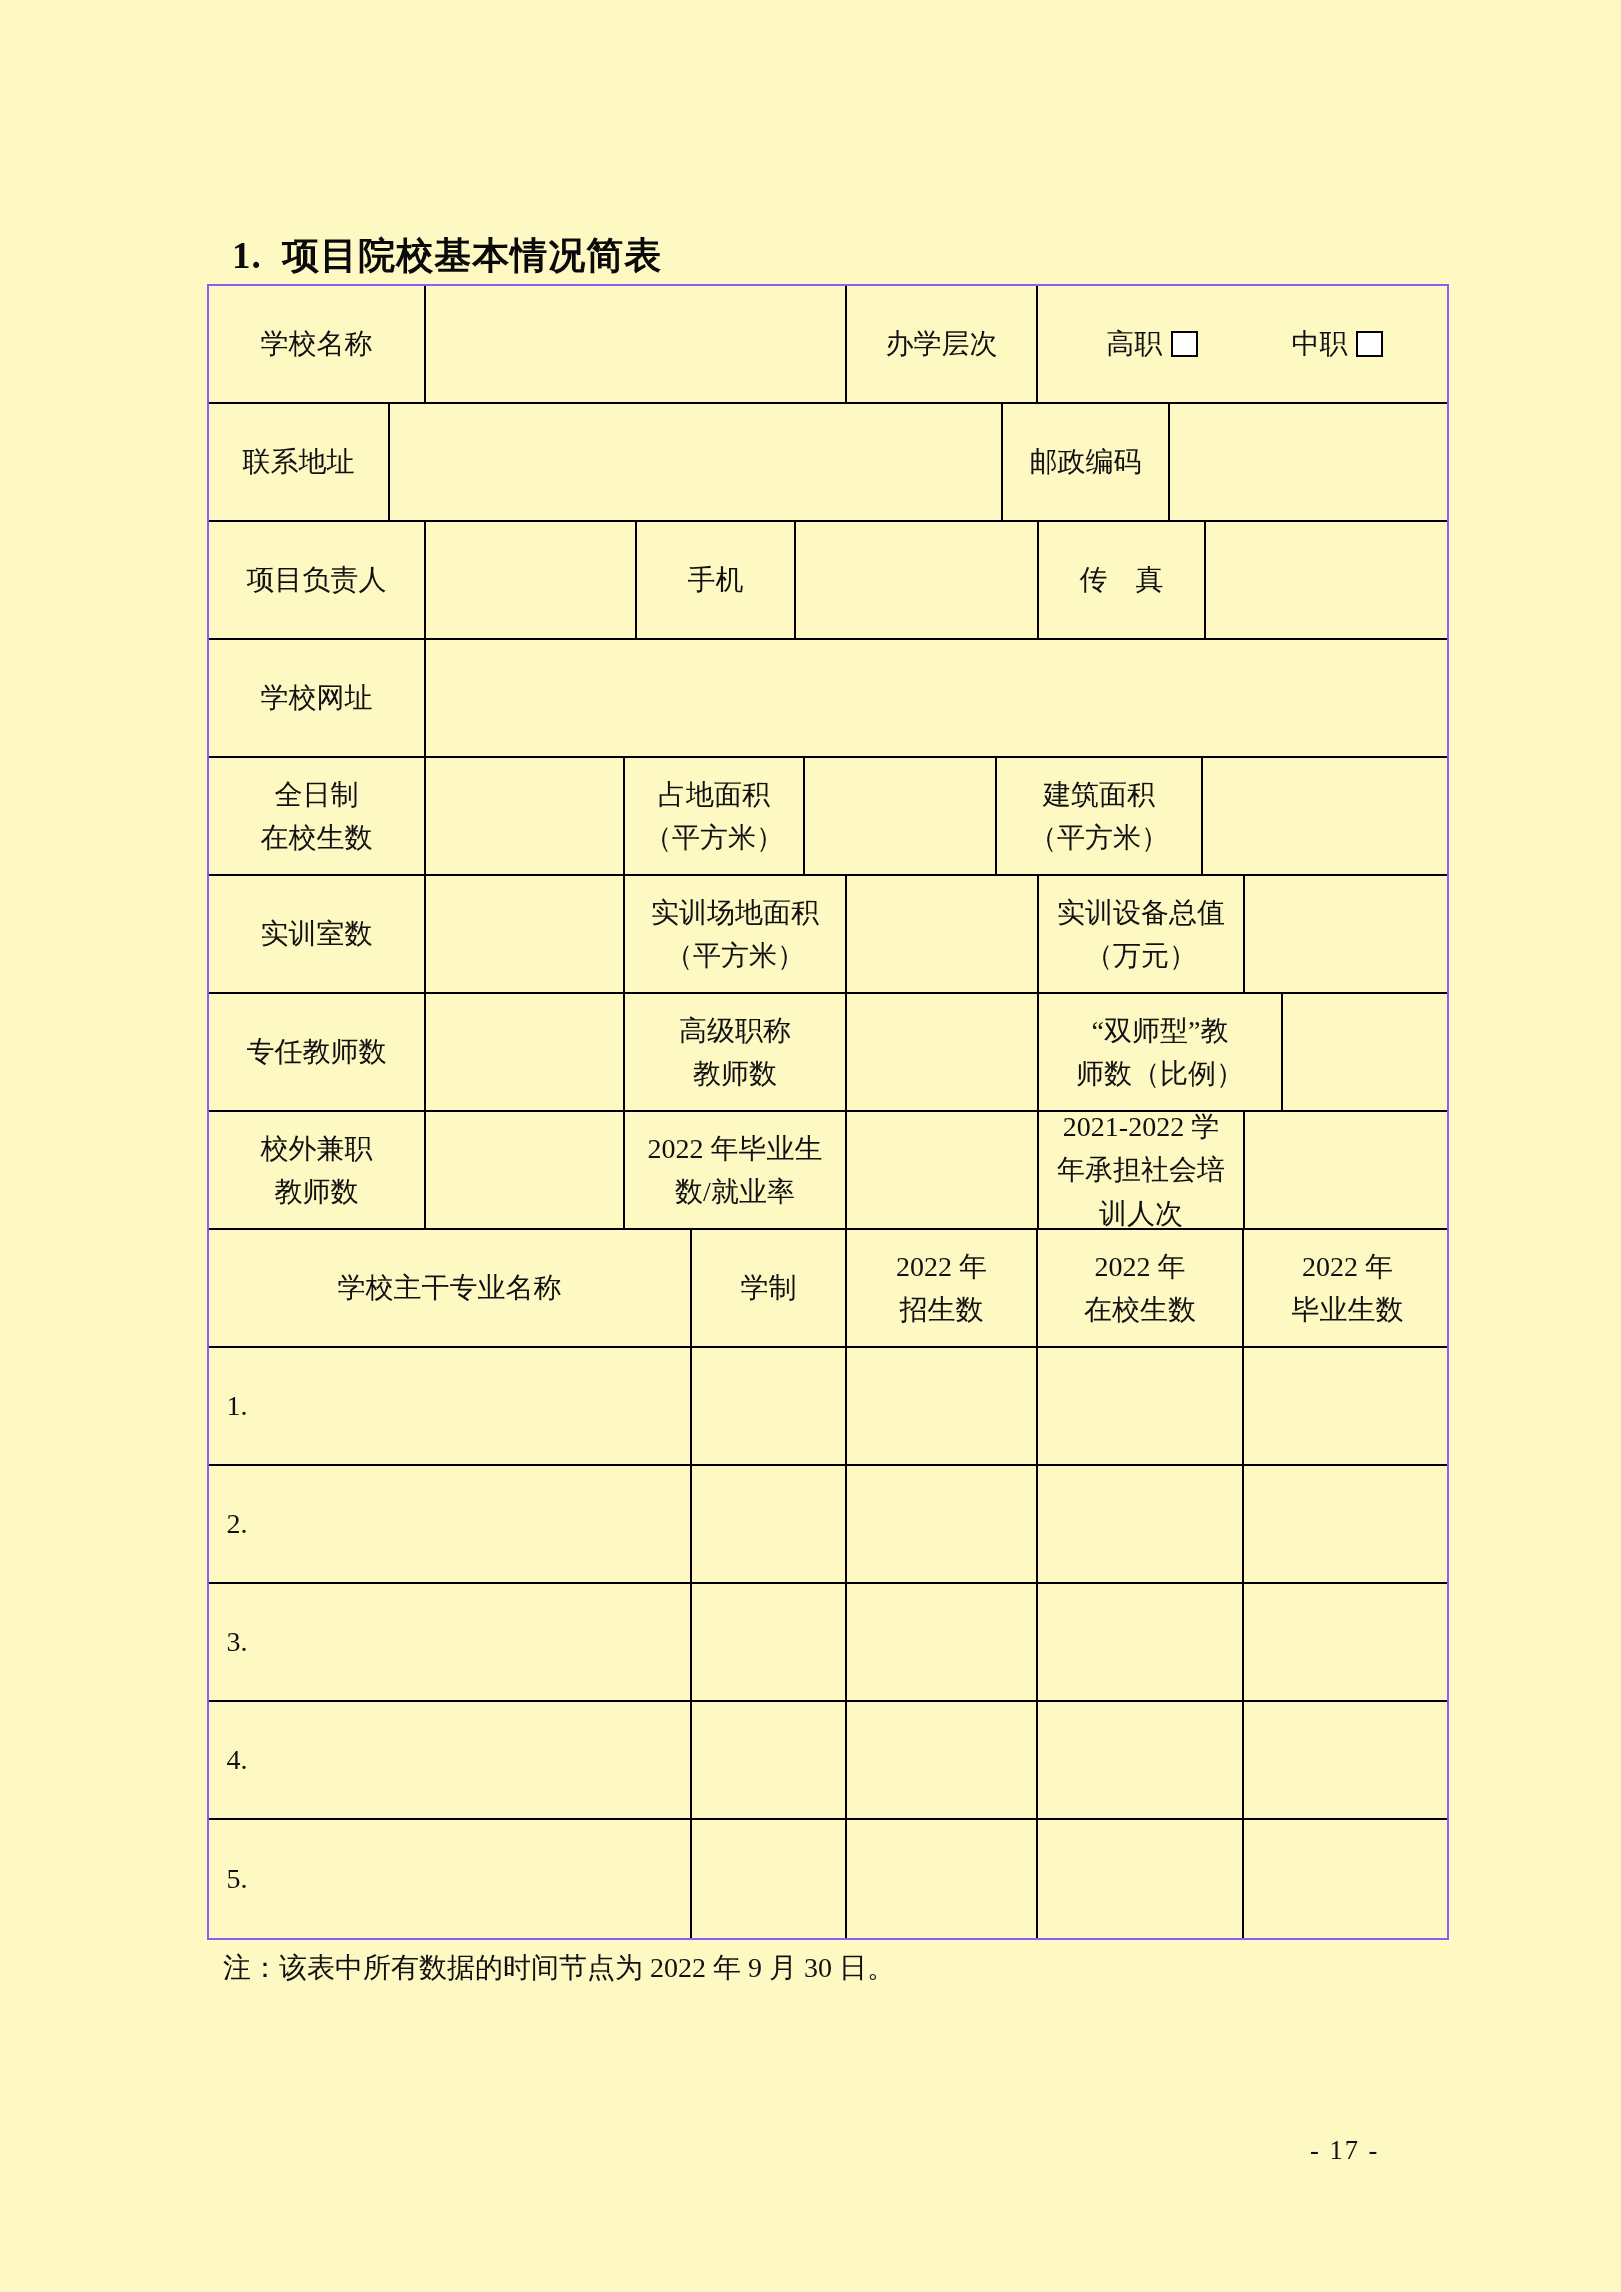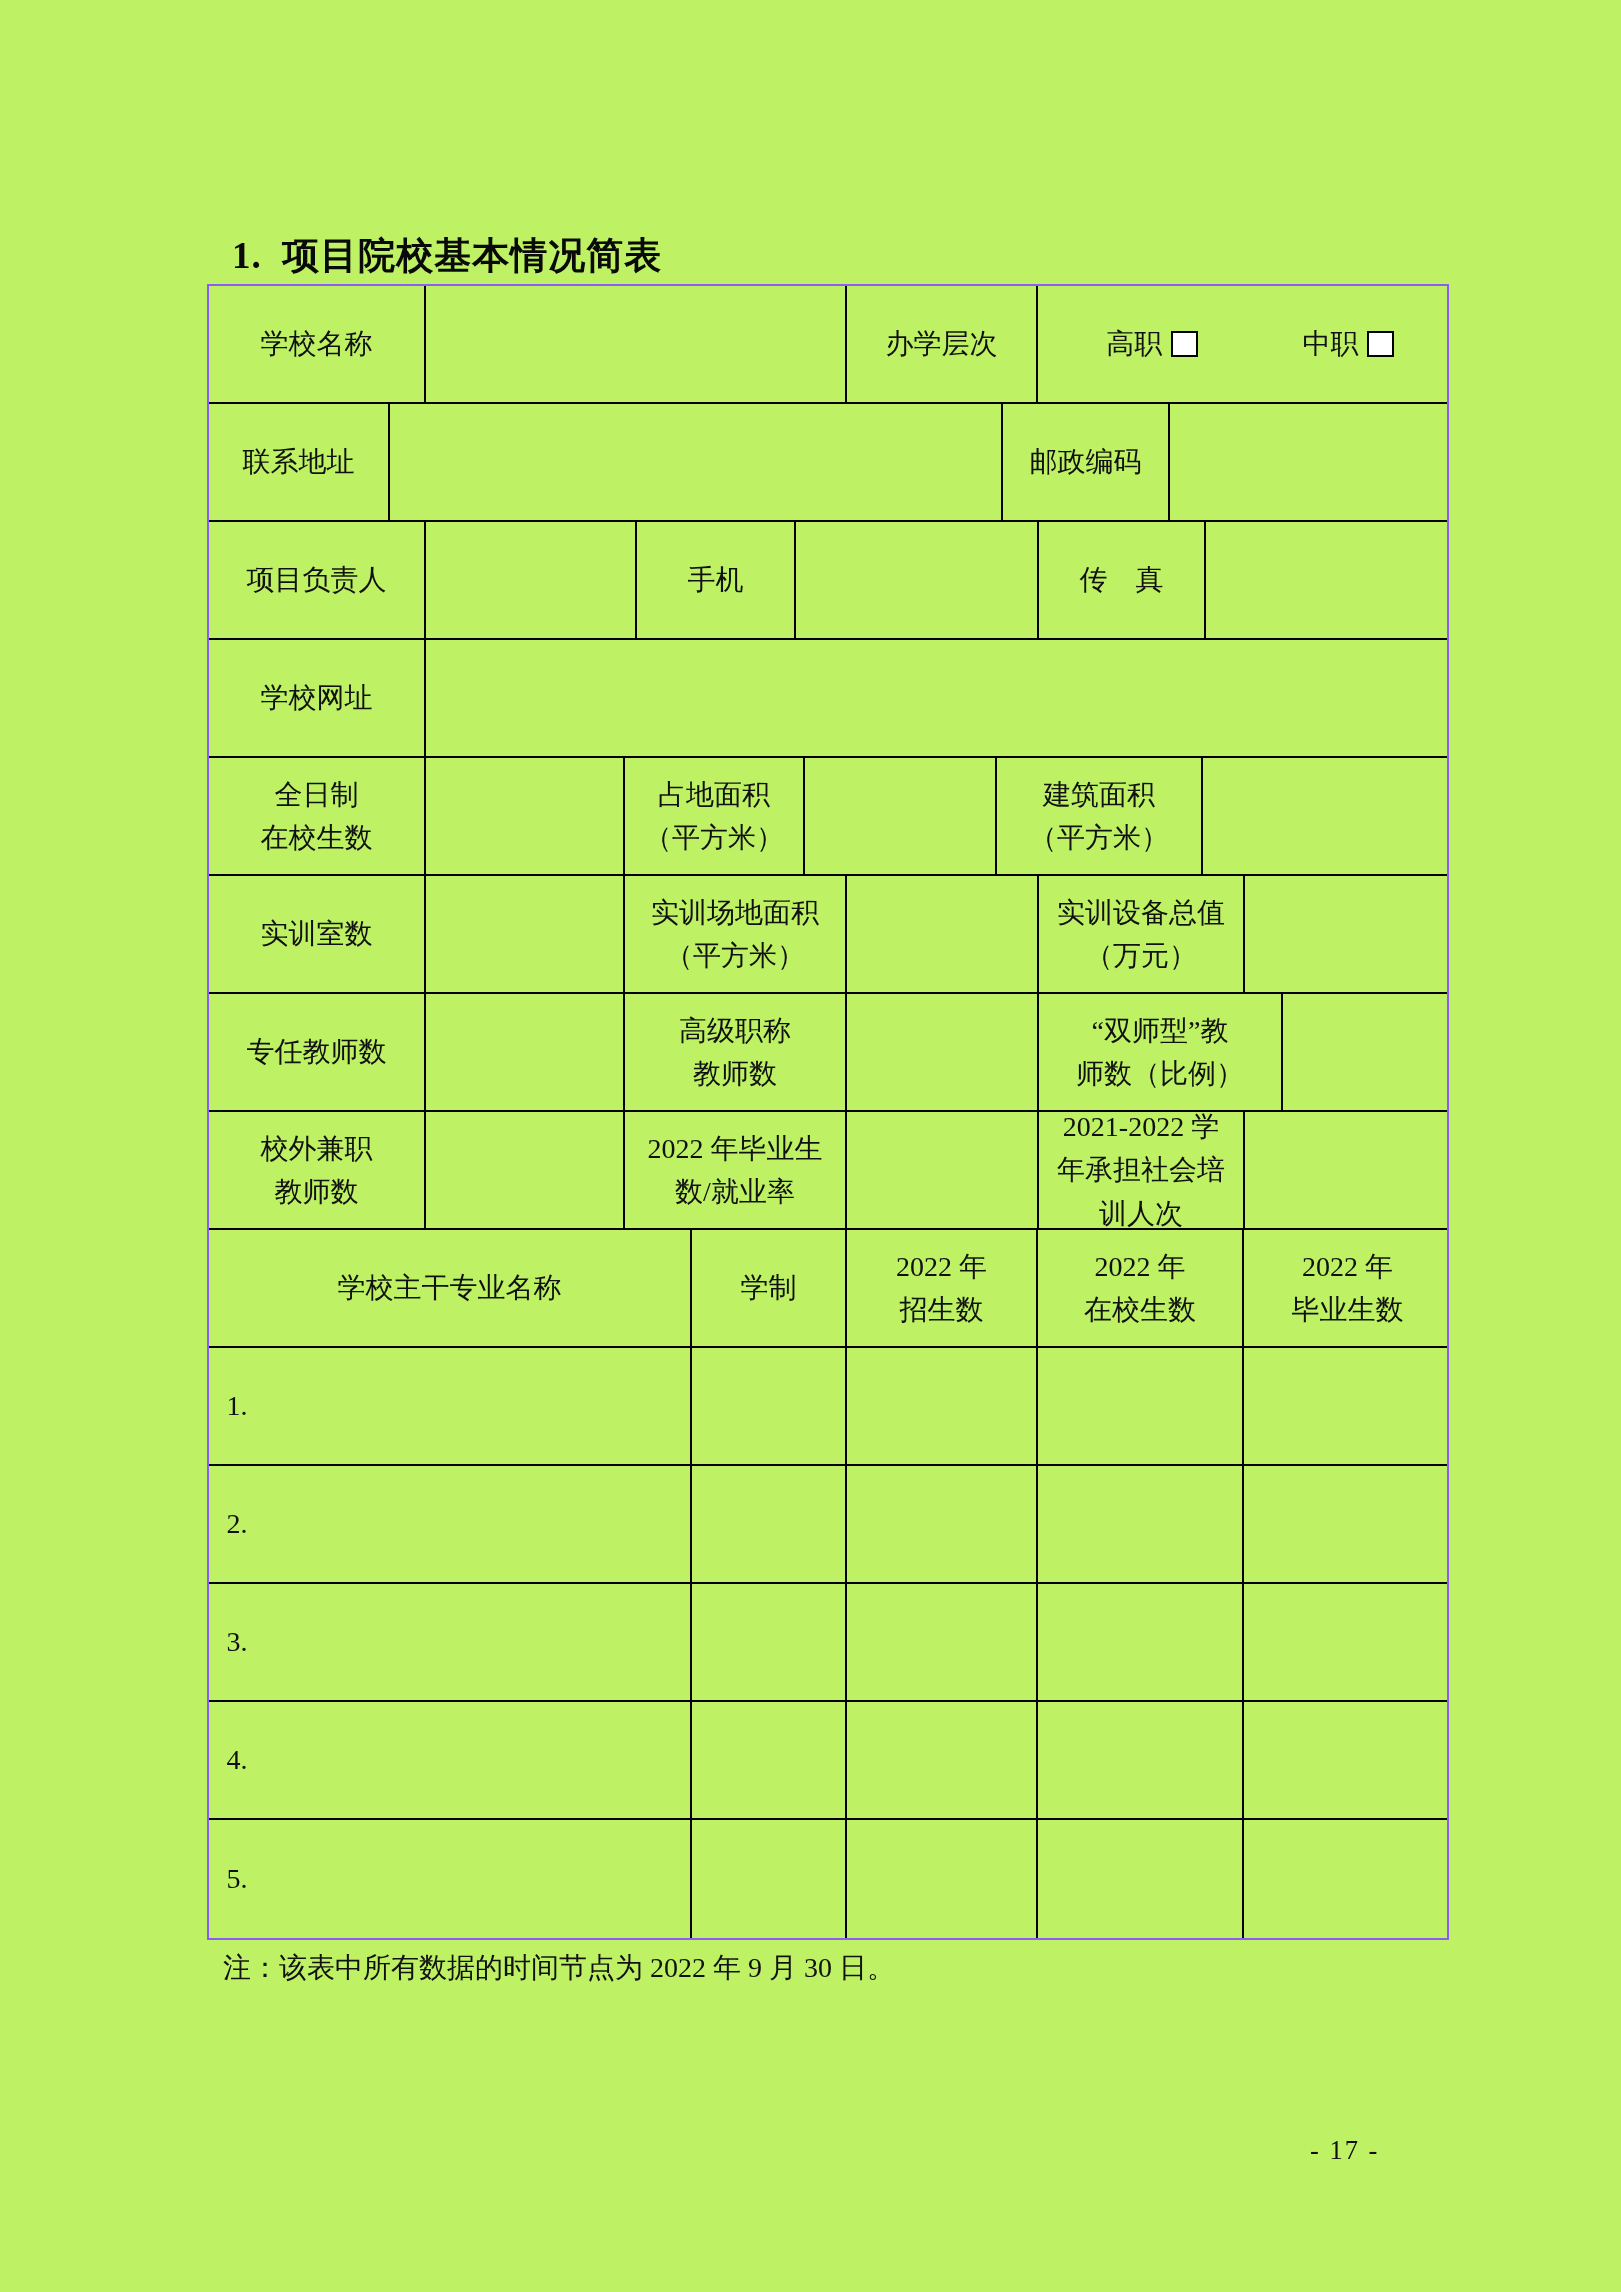--- a/index.html
+++ b/index.html
@@ -1,20 +1,20 @@
 <!DOCTYPE html>
 <html><head>
 <meta charset="utf-8">
 <style>
   * { margin:0; padding:0; box-sizing:border-box; }
   html,body { background:#ffffff; }
   .page {
     position:relative;
     width:1621px; height:2293px;
-    background:#bef264;
+    background:#fef9c3;
     font-family:"Liberation Serif","DejaVu Serif",serif;
     color:#111111;
   }
   .doc-title {
     position:absolute; left:232px; top:231px;
     font-size:37px; font-weight:700; color:#0a0a0a;
     white-space:pre; letter-spacing:1px;
   }
   .form-table {
     position:absolute; left:207px; top:284px;
@@ -28,21 +28,21 @@
     border-right:2px solid #000;
     display:flex; align-items:center; justify-content:center;
     text-align:center;
     font-size:28px; line-height:1.55;
     white-space:pre-line;
     overflow:hidden;
   }
   .cell:last-child { border-right:none; }
   .cell.num { justify-content:flex-start; padding-left:17.6px; text-align:left; }
   .options-cell { gap:94px; }
-  .opt { display:flex; align-items:center;margin-left:11px; }
+  .opt { display:flex; align-items:center; }
   .checkbox {
     display:inline-block; width:26.5px; height:26.5px;
     border:2px solid #000; margin-left:8.8px;
     background:#fff;
   }
   .footnote {
     position:absolute; left:223px; top:1949px;
     font-size:28px; color:#111;
     white-space:pre;
   }

